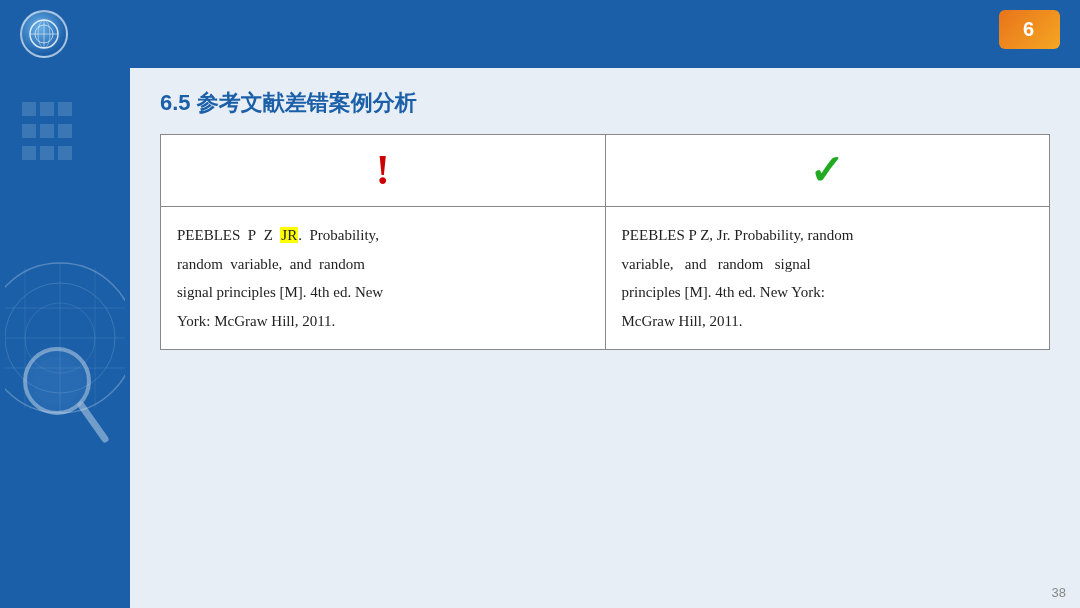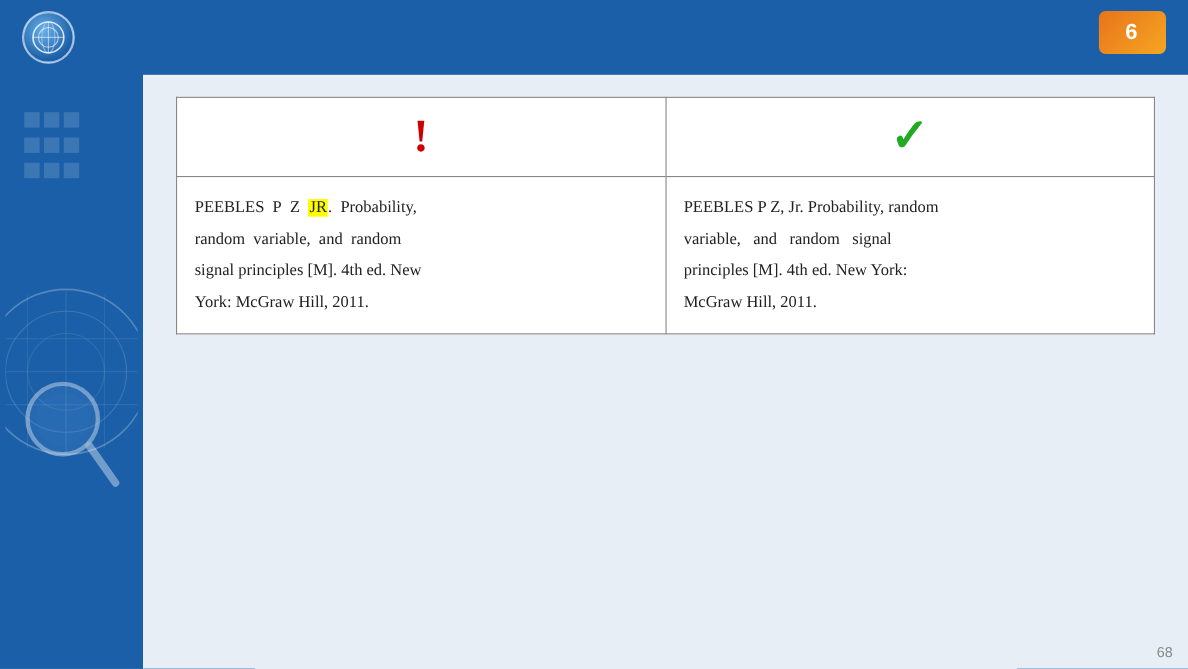--- a/index.html
+++ b/index.html
@@ -228,20 +228,21 @@
     </div>
   </div>
 
   <div class="top-right-banner" style="position:absolute; right:20px; top:10px;">
     <span class="banner-text">6</span>
   </div>
 </div>
 
 <div class="main-content">
 
+  <div class="section-title">6.5  参考文献差错案例分析</div>
 
   <table class="comparison-table">
     <tbody>
 
       <tr>
         <td class="header-cell">
           <span class="exclamation-mark">!</span>
         </td>
         <td class="header-cell">
           <span class="checkmark-icon">✓</span>
@@ -264,13 +265,13 @@
             principles [M]. 4th ed. New York:<br>
             McGraw Hill, 2011.
           </span>
         </td>
       </tr>
     </tbody>
   </table>
 
 </div>
 
-<div class="page-number">68</div>
+<div class="page-number">38</div>
 
 </body></html>

